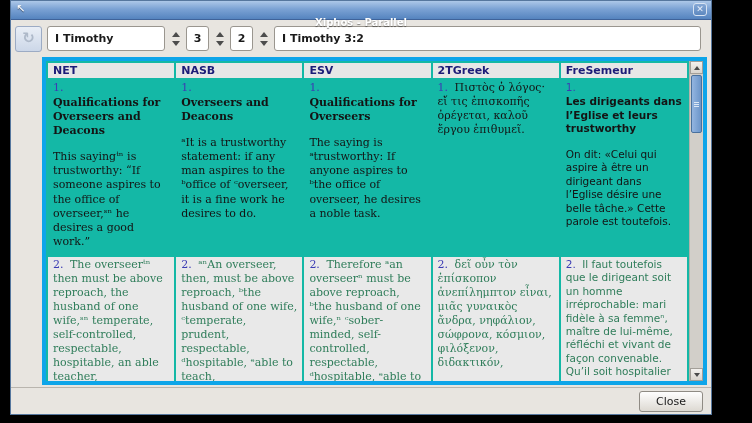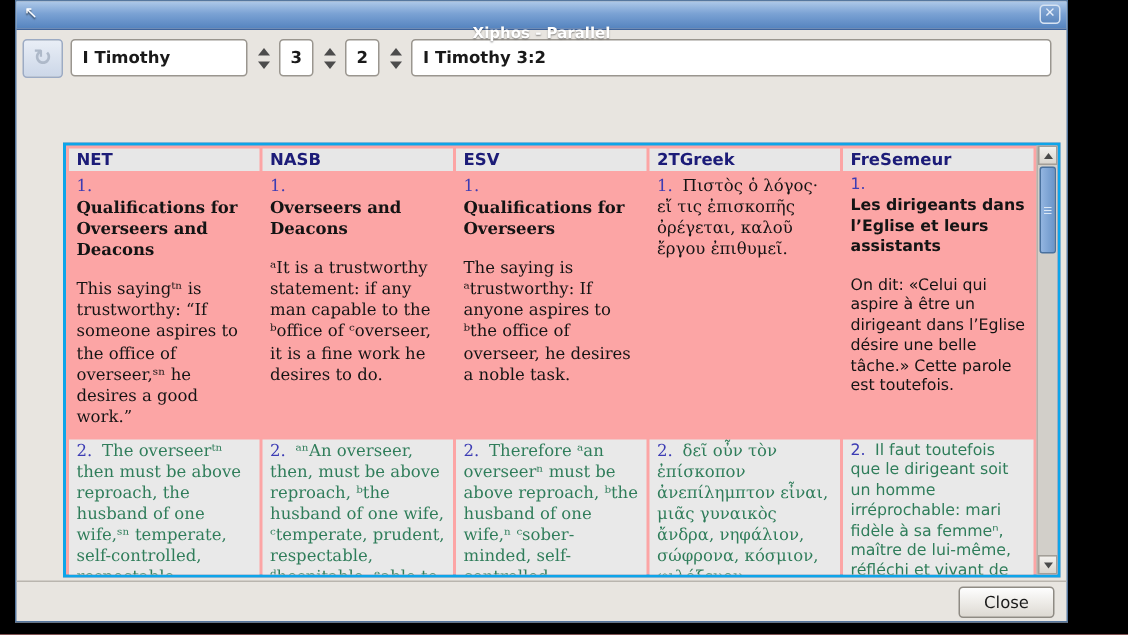--- a/index.html
+++ b/index.html
@@ -57,23 +57,22 @@
   .spinner { display:flex; flex-direction:column; gap:4px; align-items:center;
              width:11px; cursor:pointer; }
   .tri-up   { width:0; height:0; border-left:4px solid transparent;
               border-right:4px solid transparent; border-bottom:5px solid #4c4c4c; }
   .tri-down { width:0; height:0; border-left:4px solid transparent;
               border-right:4px solid transparent; border-top:5px solid #4c4c4c; }
   
   .content { flex:1 1 auto; position:relative; }
   .panel {
     position:absolute; left:31px; top:0; right:4px; bottom:2px;
-    background:#fca5a5; border:2px solid #0ea5e9; box-sizing:border-box;
+    background:#14b8a6; border:4px solid #0ea5e9; box-sizing:border-box;
     overflow:hidden;
-    margin-top:38px;
   }
   .grid { position:absolute; left:0; top:0; right:14px; bottom:0; overflow:hidden; }
   table {
     width:100%; border-collapse:separate; border-spacing:2px;
     table-layout:fixed; font-size:11px;
   }
   th {
     background:#e7e7e7; color:#1c1c78; font-size:11px; font-weight:bold;
     text-align:left; padding:1px 5px; font-family:"DejaVu Sans", sans-serif;
     cursor:pointer;
@@ -173,35 +172,35 @@
 
           <tr>
             <td class="serif">
               <span class="vnum">1.</span>
               <div class="vheading">Qualifications for Overseers and Deacons</div>
               <span class="vbody">This sayingᵗⁿ is trustworthy: “If someone aspires to the office of overseer,ˢⁿ he desires a good work.”</span>
             </td>
             <td class="serif">
               <span class="vnum">1.</span>
               <div class="vheading">Overseers and Deacons</div>
-              <span class="vbody">ᵃIt is a trustworthy statement: if any man capable to the ᵇoffice of ᶜoverseer, it is a fine work he desires to do.</span>
+              <span class="vbody">ᵃIt is a trustworthy statement: if any man aspires to the ᵇoffice of ᶜoverseer, it is a fine work he desires to do.</span>
             </td>
             <td class="serif">
               <span class="vnum">1.</span>
               <div class="vheading">Qualifications for Overseers</div>
               <span class="vbody">The saying is ᵃtrustworthy: If anyone aspires to ᵇthe office of overseer, he desires a noble task.</span>
             </td>
             <td class="serif">
               <span class="vnum">1.</span>
               
               <span class="vbody">Πιστὸς ὁ λόγος· εἴ τις ἐπισκοπῆς ὀρέγεται, καλοῦ ἔργου ἐπιθυμεῖ.</span>
             </td>
             <td class="sans">
               <span class="vnum">1.</span>
-              <div class="vheading">Les dirigeants dans l’Eglise et leurs assistants</div>
+              <div class="vheading">Les dirigeants dans l’Eglise et leurs trustworthy</div>
               <span class="vbody">On dit: «Celui qui aspire à être un dirigeant dans l’Eglise désire une belle tâche.» Cette parole est toutefois.</span>
             </td>
           </tr>
 
           <tr class="current">
             <td class="serif">
               <span class="vnum">2.</span>
               
               <span class="vbody">The overseerᵗⁿ then must be above reproach, the husband of one wife,ˢⁿ temperate, self-controlled, respectable, hospitable, an able teacher,</span>
             </td>

